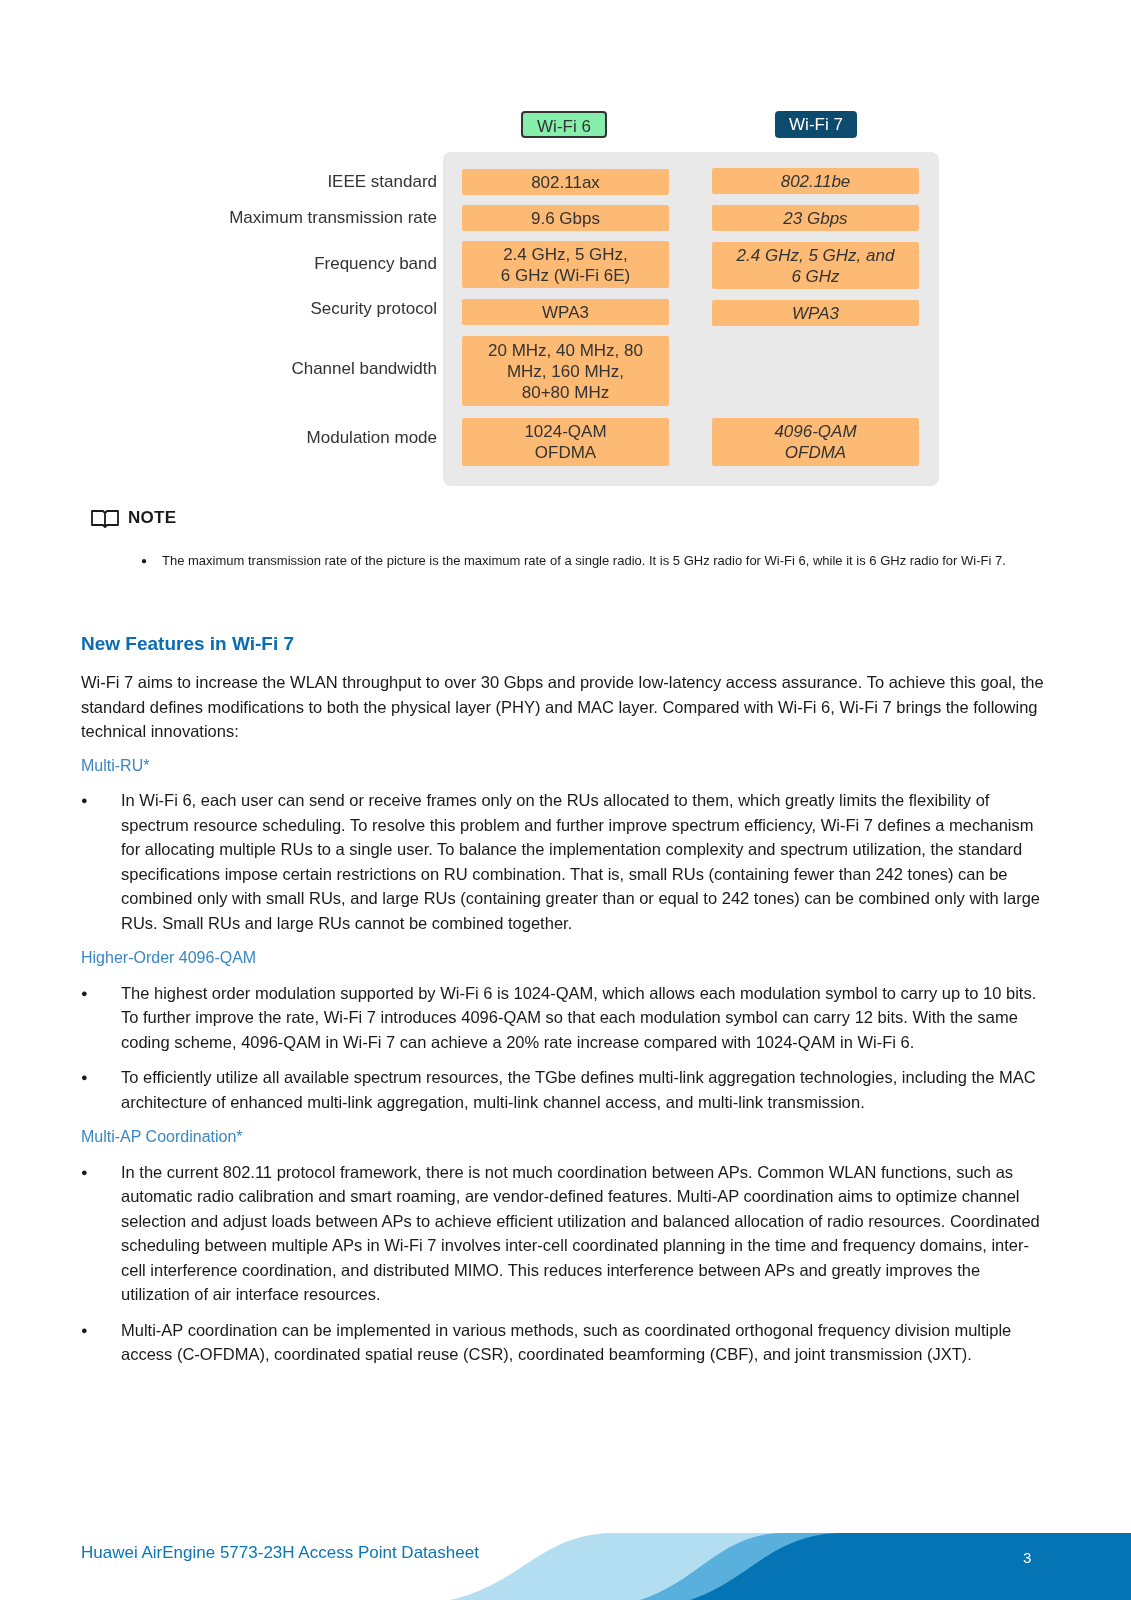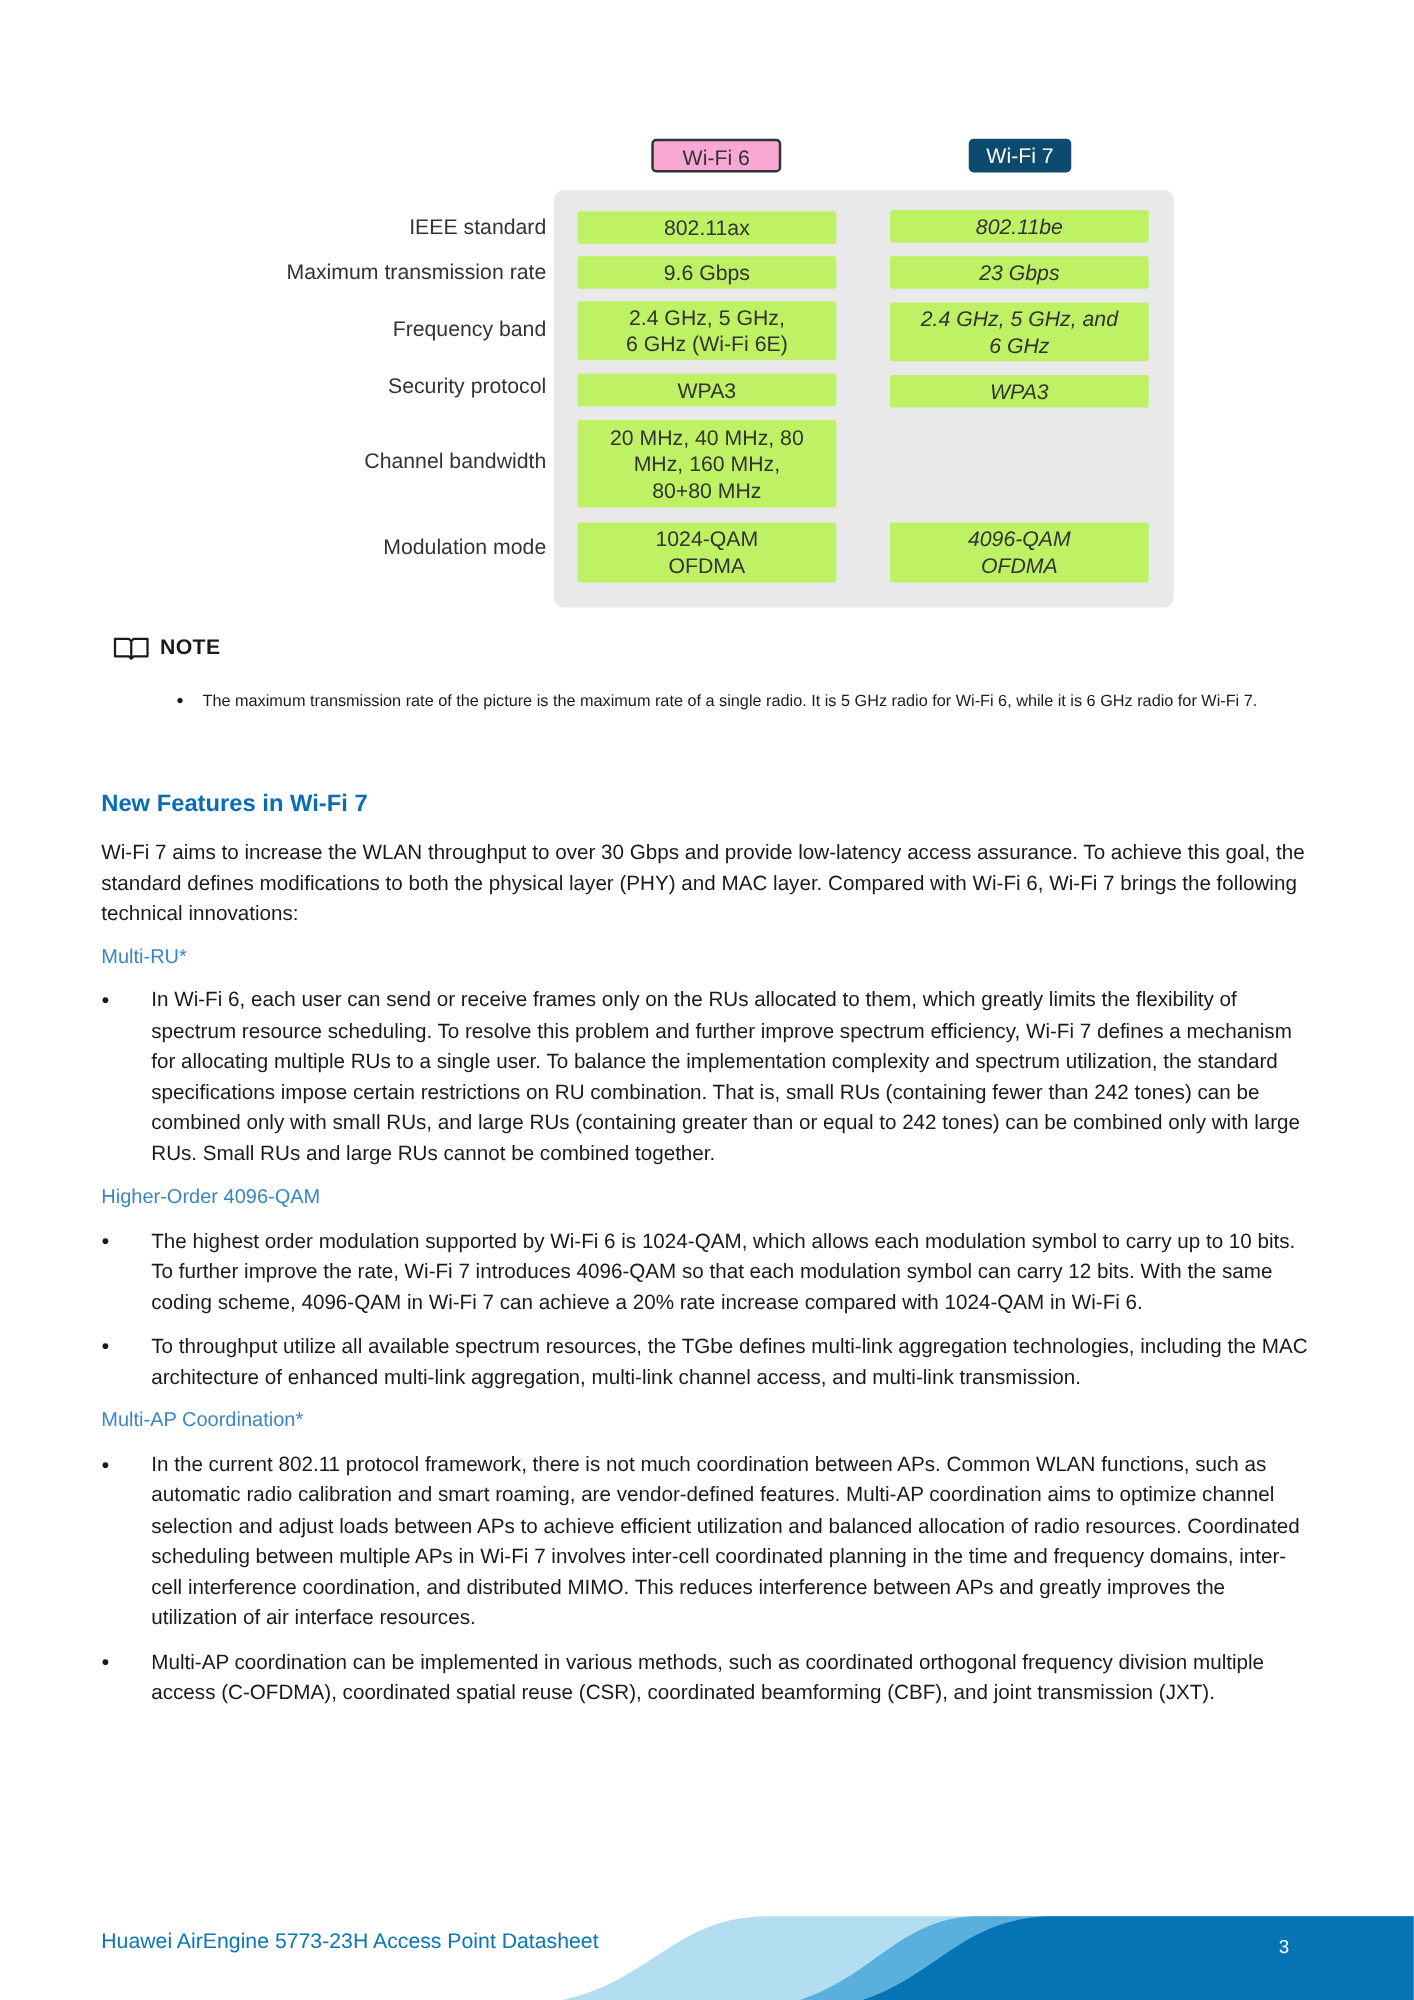--- a/index.html
+++ b/index.html
@@ -3,25 +3,25 @@
 <meta charset="utf-8">
 <style>
   html, body { margin: 0; padding: 0; background: #ffffff; }
   body { width: 1131px; height: 1600px; position: relative; overflow: hidden;
          font-family: "Liberation Sans", "DejaVu Sans", sans-serif; color: #1a1a1a; }
 
   
   .fig { position: absolute; left: 0; top: 0; width: 1131px; height: 490px; }
   .hdr-badge { position: absolute; top: 111px; height: 27px; line-height: 27px; font-size: 17px;
                text-align: center; border-radius: 4px; }
-  .hdr-wifi6 { left: 521px; width: 104px; border: 2px solid #333; color: #333; background: #f9a8d4; box-sizing: border-box; }
+  .hdr-wifi6 { left: 521px; width: 86px; border: 2px solid #333; color: #333; background: #86efac; box-sizing: border-box; }
   .hdr-wifi7 { left: 775px; width: 82px; background: #0c4a6e; color: #fff; }
   .panel { position: absolute; left: 443px; top: 152px; width: 496px; height: 334px; background: #e9e9e9; border-radius: 8px; }
   .row-label { position: absolute; right: 694px; font-size: 17px; color: #333; text-align: left; white-space: nowrap; }
-  .cell { position: absolute; background: #bef264; border-radius: 2px; display: flex; align-items: center; justify-content: center;
+  .cell { position: absolute; background: #fdba74; border-radius: 2px; display: flex; align-items: center; justify-content: center;
           text-align: center; font-size: 17px; color: #333; line-height: 21px; white-space: pre-line; }
   .c6 { left: 462px; width: 207px; }
   .c7 { left: 712px; width: 207px; font-style: italic; }
 
   
   .note-hdr { position: absolute; left: 90px; top: 508px; display: flex; align-items: center; gap: 8px; }
   .note-hdr .lbl { font-size: 17px; font-weight: bold; color: #1a1a1a; letter-spacing: 0.3px; }
   .note-list { position: absolute; left: 148px; top: 551px; width: 880px; font-size: 13px; line-height: 19px; color: #1a1a1a; }
   .note-item { position: relative; padding-left: 14px; }
   .note-item::before { content: "\25CF"; position: absolute; left: -7px; top: 0; font-size: 10px; }
@@ -90,21 +90,21 @@
 <div class="section-title">New Features in Wi-Fi 7</div>
 <div class="content">
   <p>Wi-Fi 7 aims to increase the WLAN throughput to over 30 Gbps and provide low-latency access assurance. To achieve this goal, the standard defines modifications to both the physical layer (PHY) and MAC layer. Compared with Wi-Fi 6, Wi-Fi 7 brings the following technical innovations:</p>
 
   <div class="subhead">Multi-RU*</div>
   <div class="bullet">In Wi-Fi 6, each user can send or receive frames only on the RUs allocated to them, which greatly limits the flexibility of spectrum resource scheduling. To resolve this problem and further improve spectrum efficiency, Wi-Fi 7 defines a mechanism for allocating multiple RUs to a single user. To balance the implementation complexity and spectrum utilization, the standard specifications impose certain restrictions on RU combination. That is, small RUs (containing fewer than 242 tones) can be combined only with small RUs, and large RUs (containing greater than or equal to 242 tones) can be combined only with large RUs. Small RUs and large RUs cannot be combined together.</div>
 
   <div class="subhead">Higher-Order 4096-QAM</div>
   <div class="bullet">The highest order modulation supported by Wi-Fi 6 is 1024-QAM, which allows each modulation symbol to carry up to 10 bits. To further improve the rate, Wi-Fi 7 introduces 4096-QAM so that each modulation symbol can carry 12 bits. With the same coding scheme, 4096-QAM in Wi-Fi 7 can achieve a 20% rate increase compared with 1024-QAM in Wi-Fi 6.</div>
 
-  <div class="bullet">To throughput utilize all available spectrum resources, the TGbe defines multi-link aggregation technologies, including the MAC architecture of enhanced multi-link aggregation, multi-link channel access, and multi-link transmission.</div>
+  <div class="bullet">To efficiently utilize all available spectrum resources, the TGbe defines multi-link aggregation technologies, including the MAC architecture of enhanced multi-link aggregation, multi-link channel access, and multi-link transmission.</div>
 
   <div class="subhead">Multi-AP Coordination*</div>
   <div class="bullet">In the current 802.11 protocol framework, there is not much coordination between APs. Common WLAN functions, such as automatic radio calibration and smart roaming, are vendor-defined features. Multi-AP coordination aims to optimize channel selection and adjust loads between APs to achieve efficient utilization and balanced allocation of radio resources. Coordinated scheduling between multiple APs in Wi-Fi 7 involves inter-cell coordinated planning in the time and frequency domains, inter-cell interference coordination, and distributed MIMO. This reduces interference between APs and greatly improves the utilization of air interface resources.</div>
   <div class="bullet">Multi-AP coordination can be implemented in various methods, such as coordinated orthogonal frequency division multiple access (C-OFDMA), coordinated spatial reuse (CSR), coordinated beamforming (CBF), and joint transmission (JXT).</div>
 </div>
 
 <svg class="footer-waves" viewBox="0 0 1131 75" preserveAspectRatio="none">
   <path d="M450 75 C 520 60, 540 10, 610 8 L 1131 8 L 1131 75 Z" fill="#b3def2"></path>
   <path d="M640 75 C 700 55, 720 10, 780 8 L 1131 8 L 1131 75 Z" fill="#5ab0dc"></path>
   <path d="M690 75 C 750 55, 770 10, 840 8 L 1131 8 L 1131 75 Z" fill="#0474b4"></path>

